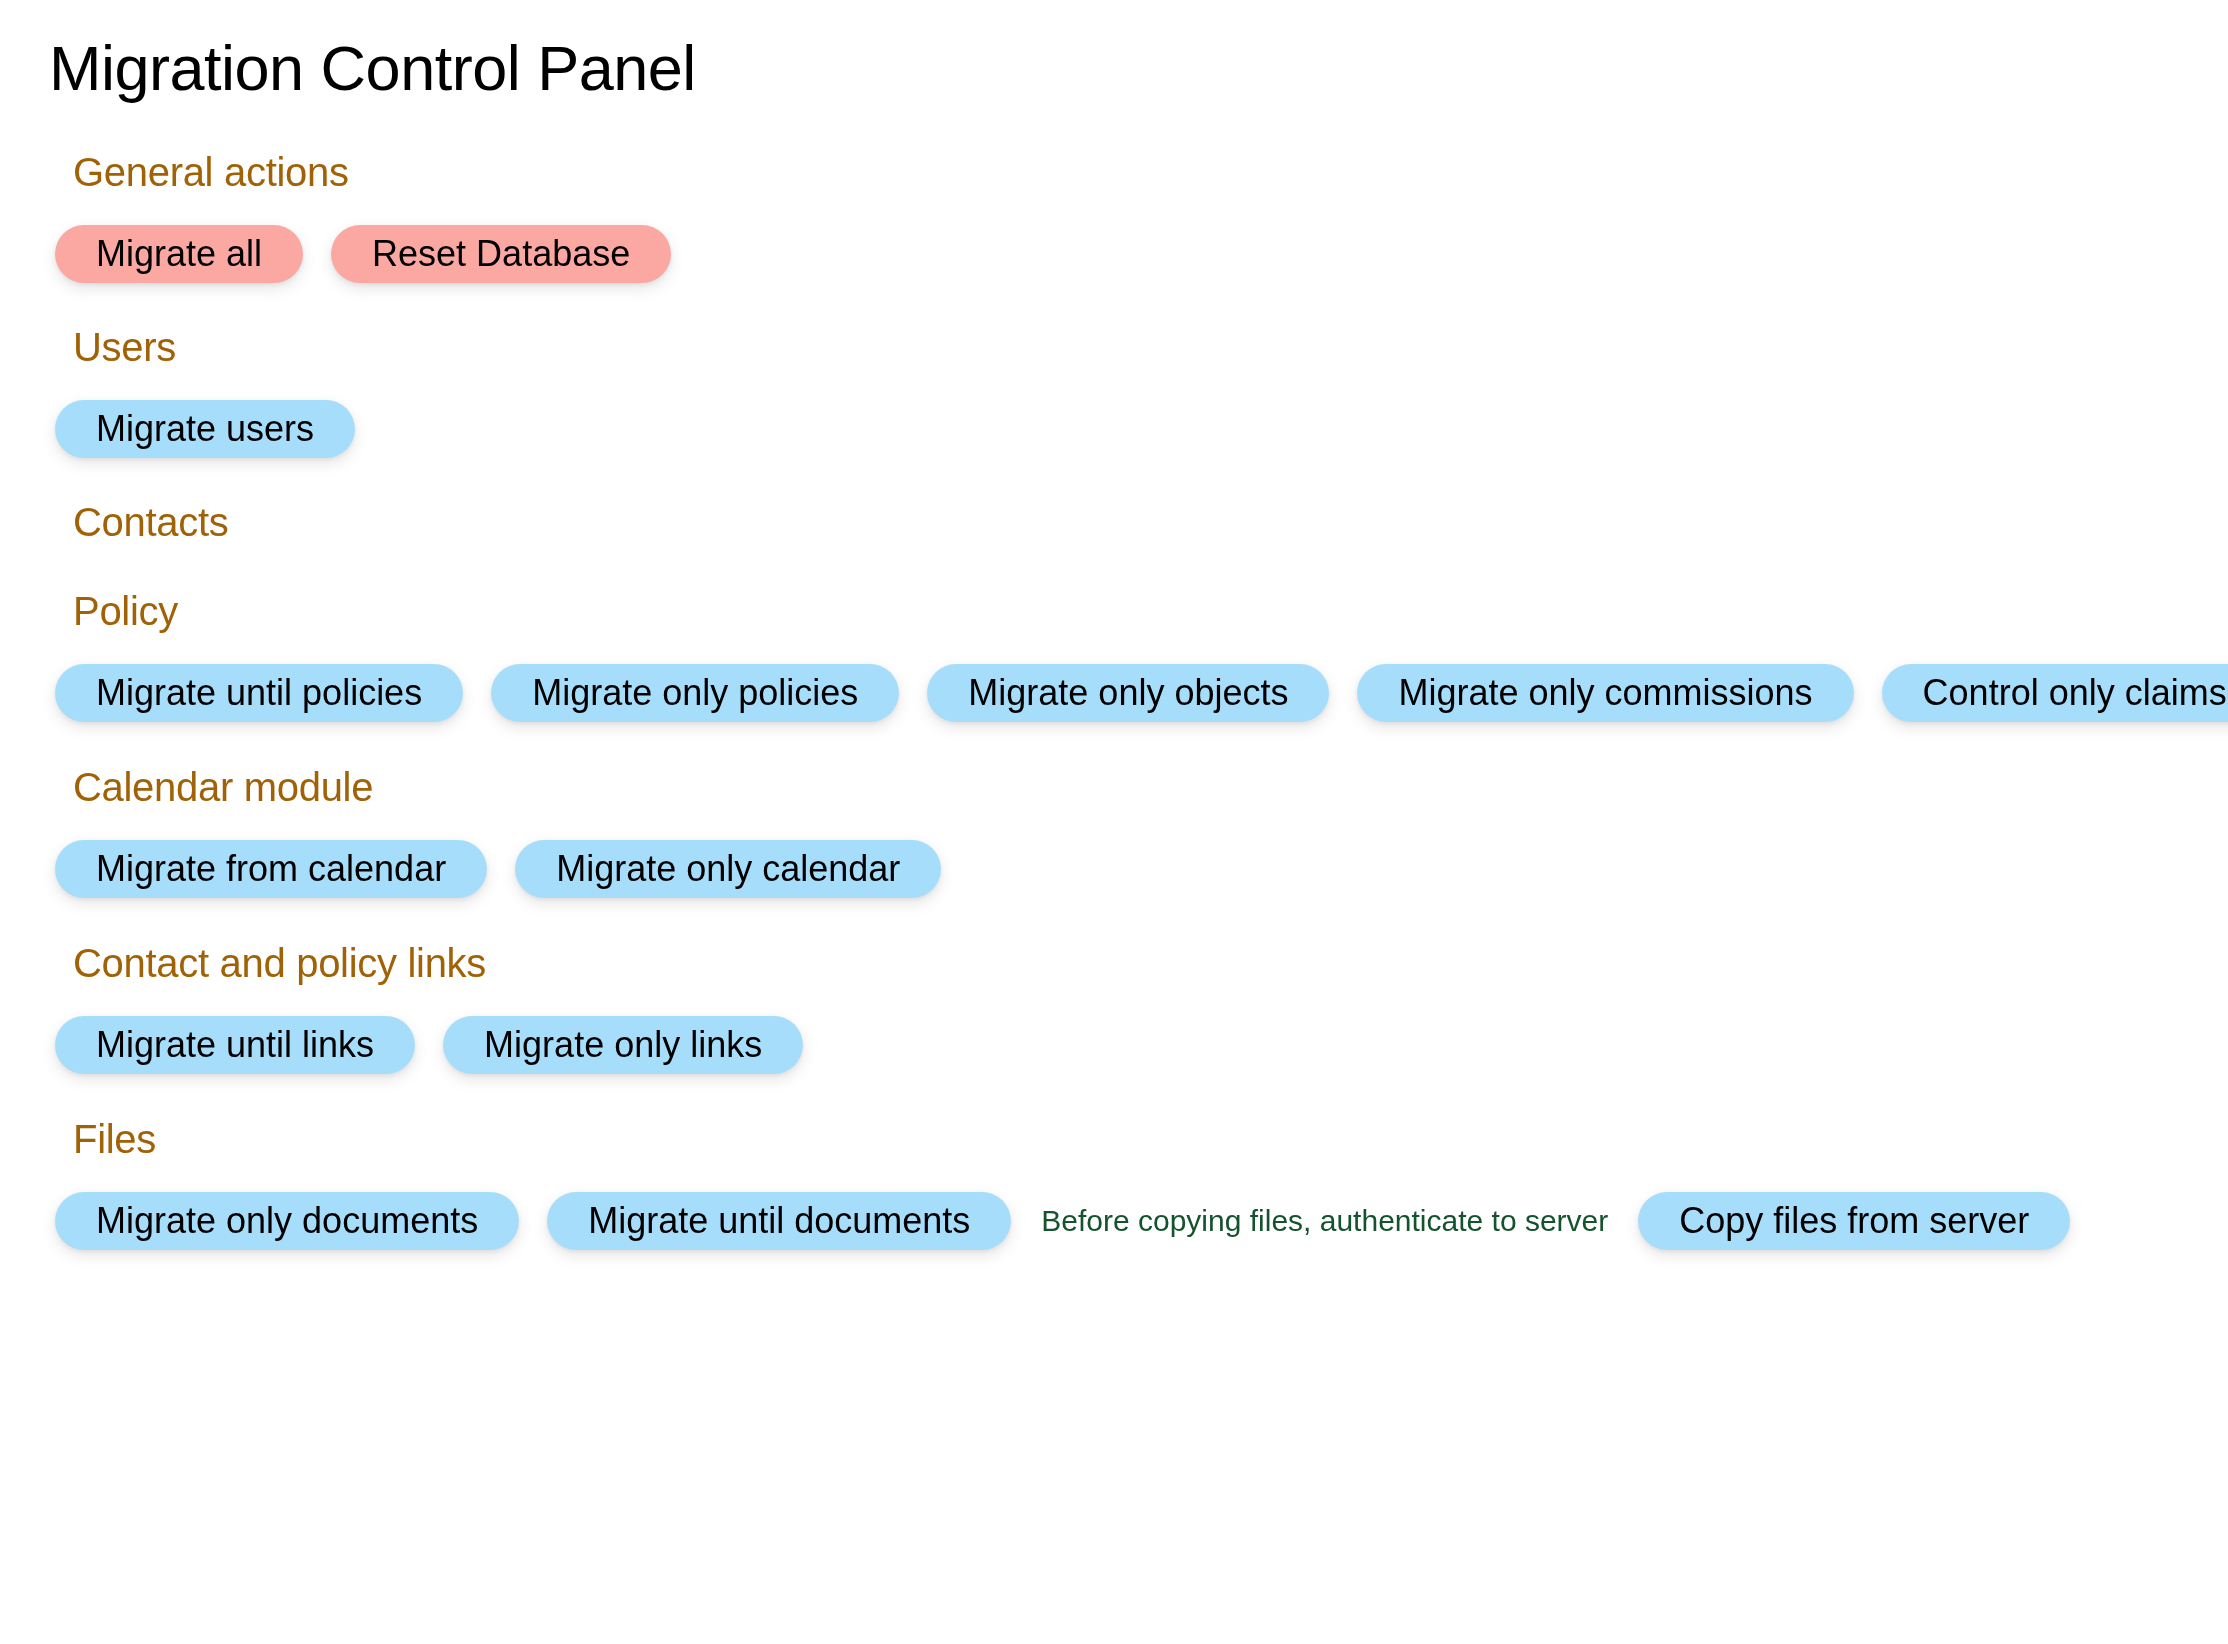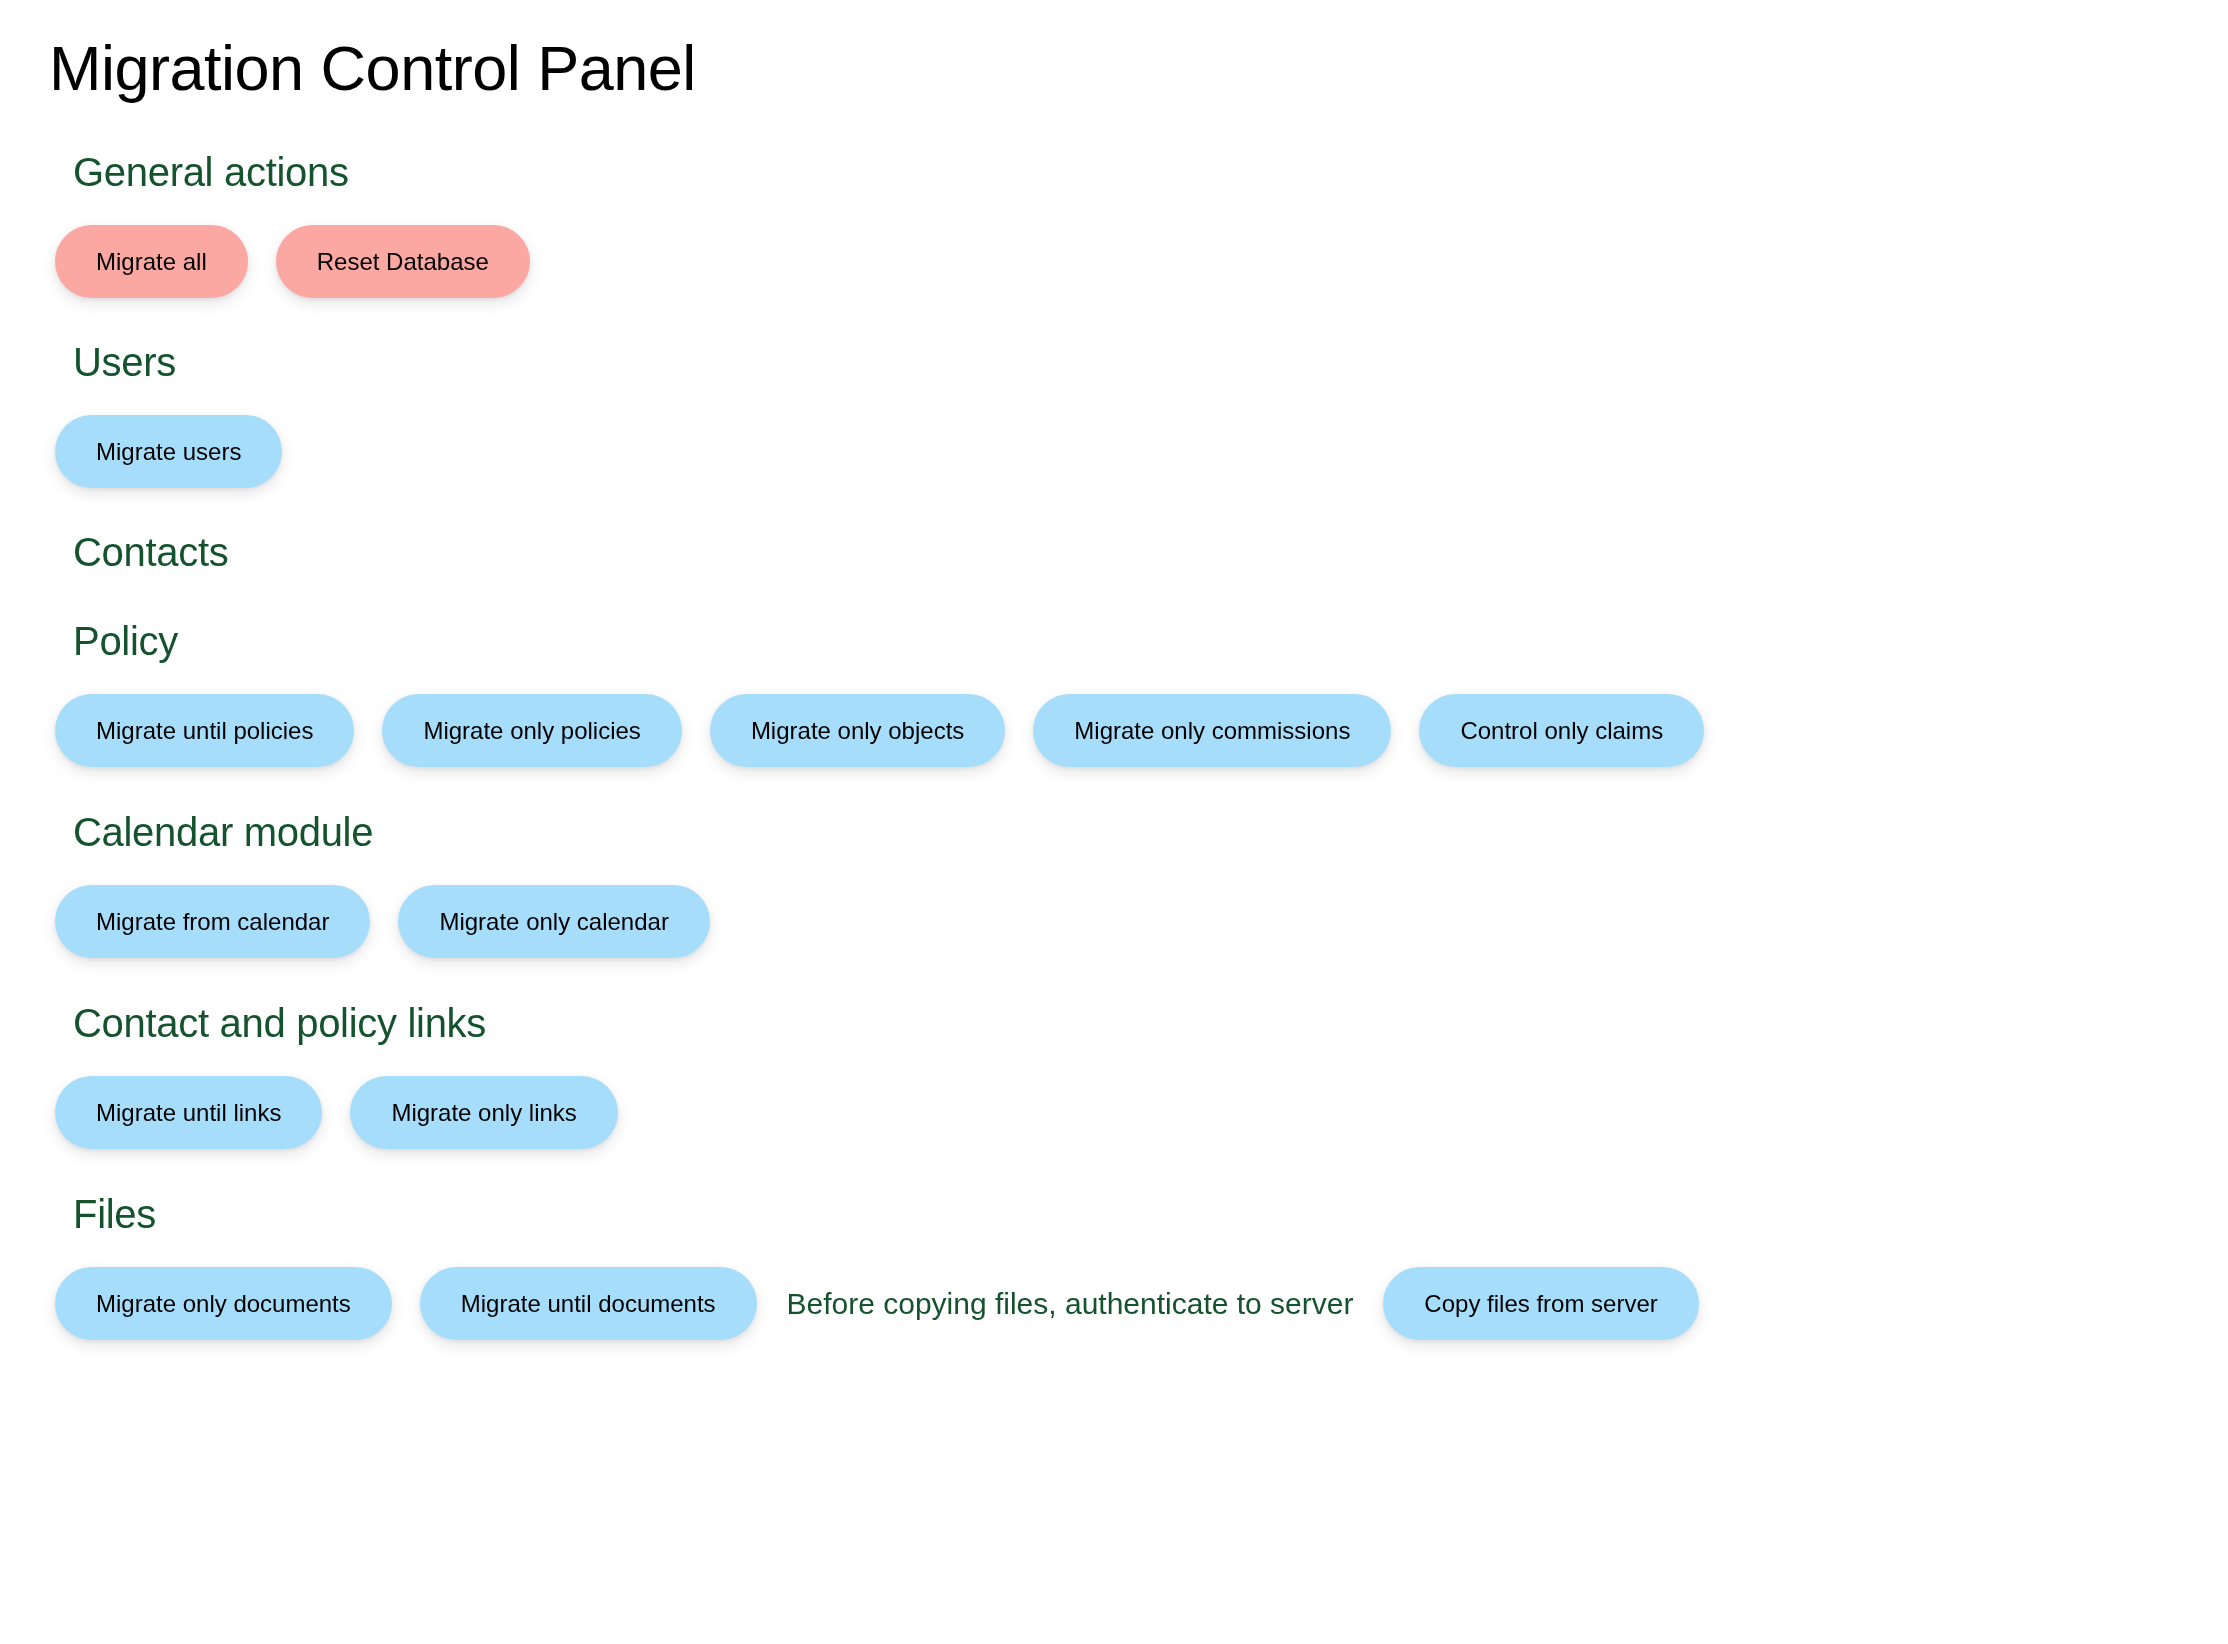--- a/index.html
+++ b/index.html
@@ -32,21 +32,21 @@
 
   .section {
     margin: 0;
     padding: 0;
   }
 
   .section-heading {
     font-size: 40px;
     font-weight: 400;
     letter-spacing: -0.3px;
-    color: #14532d;
+    color: #a16207;
     margin: 0;
     padding: 0 0 0 73px;
     line-height: 1.2;
   }
 
   .section-general   .section-heading { margin-top: 44px; }
   .section-users     .section-heading { margin-top: 40px; }
   .section-contacts  .section-heading { margin-top: 40px; }
   .section-policy    .section-heading { margin-top: 41px; }
   .section-calendar  .section-heading { margin-top: 41px; }
@@ -62,23 +62,23 @@
     margin-top: 29px;
   }
 
   .pill {
     display: inline-flex;
     align-items: center;
     justify-content: center;
     border: none;
     border-radius: 941px;
     padding: 0 41px;
-    height: 73px;
+    height: 58px;
     font-family: "Liberation Sans", sans-serif;
-    font-size: 24px;
+    font-size: 36px;
     font-weight: 400;
     line-height: 1;
     color: #000000;
     white-space: nowrap;
     cursor: pointer;
     box-shadow: 0 5.6px 15px rgba(0, 0, 0, 0.10), 0 1.9px 4.7px rgba(0, 0, 0, 0.06);
     box-sizing: border-box;
   }
 
   .pill-danger {

